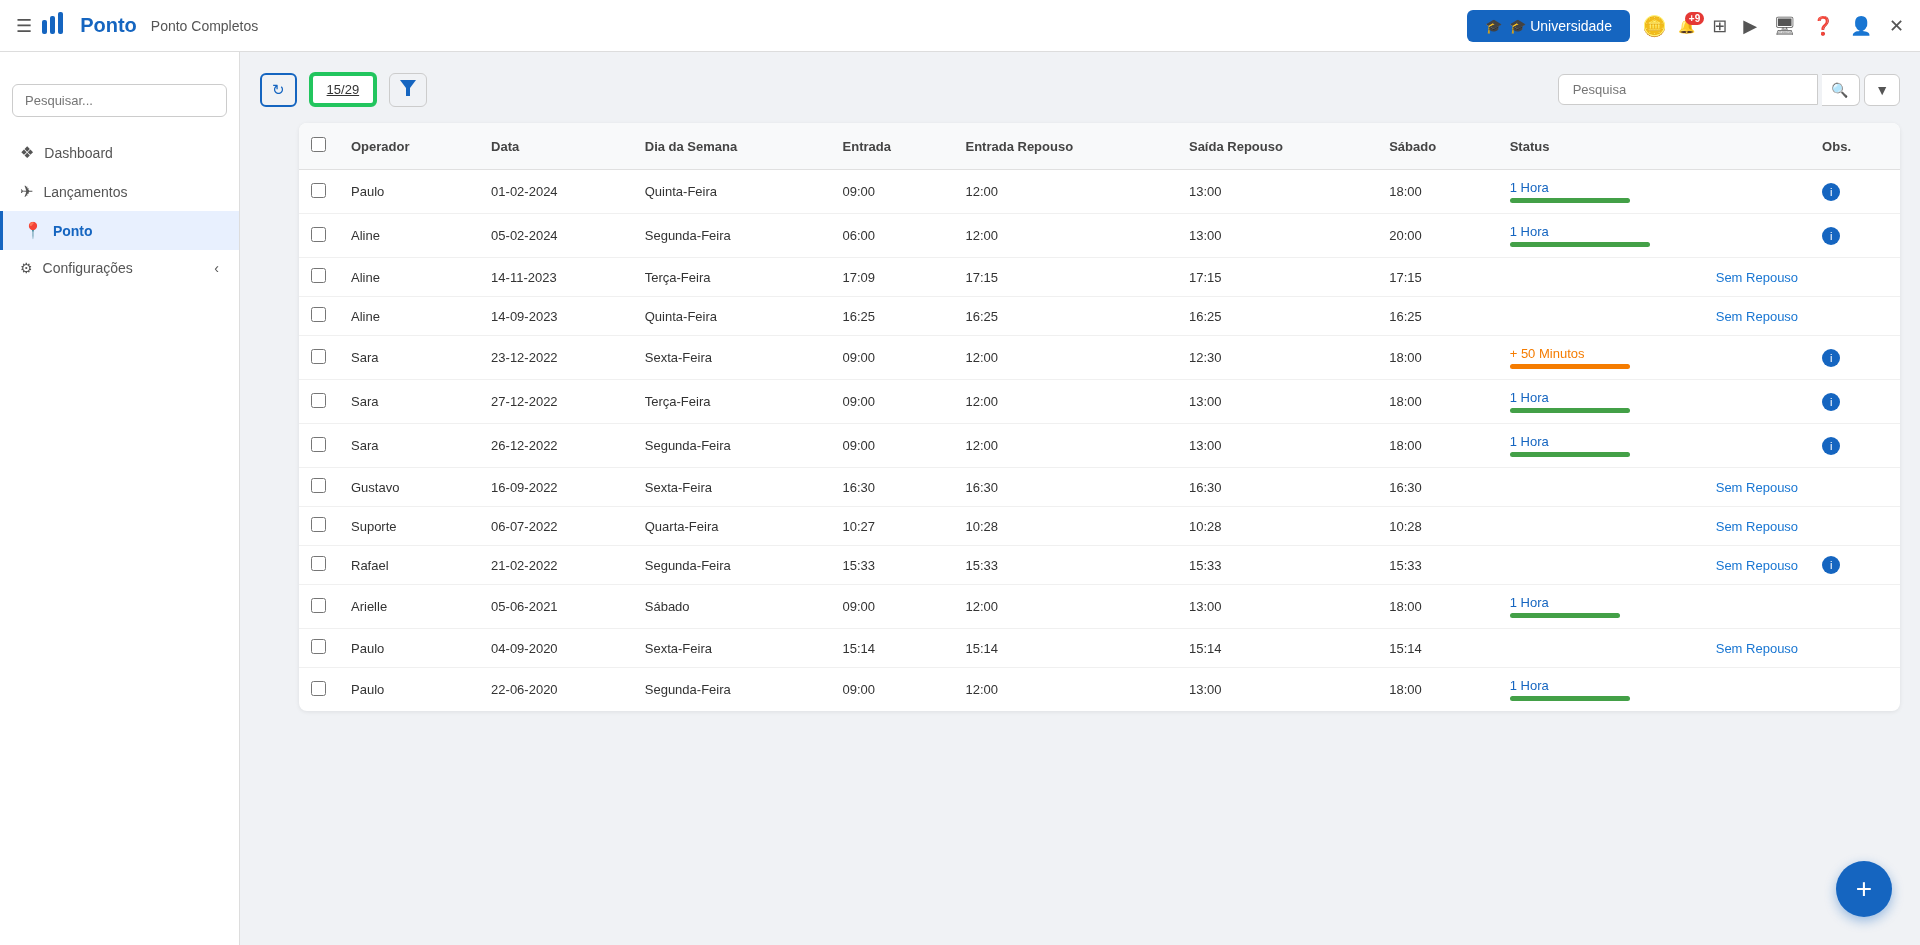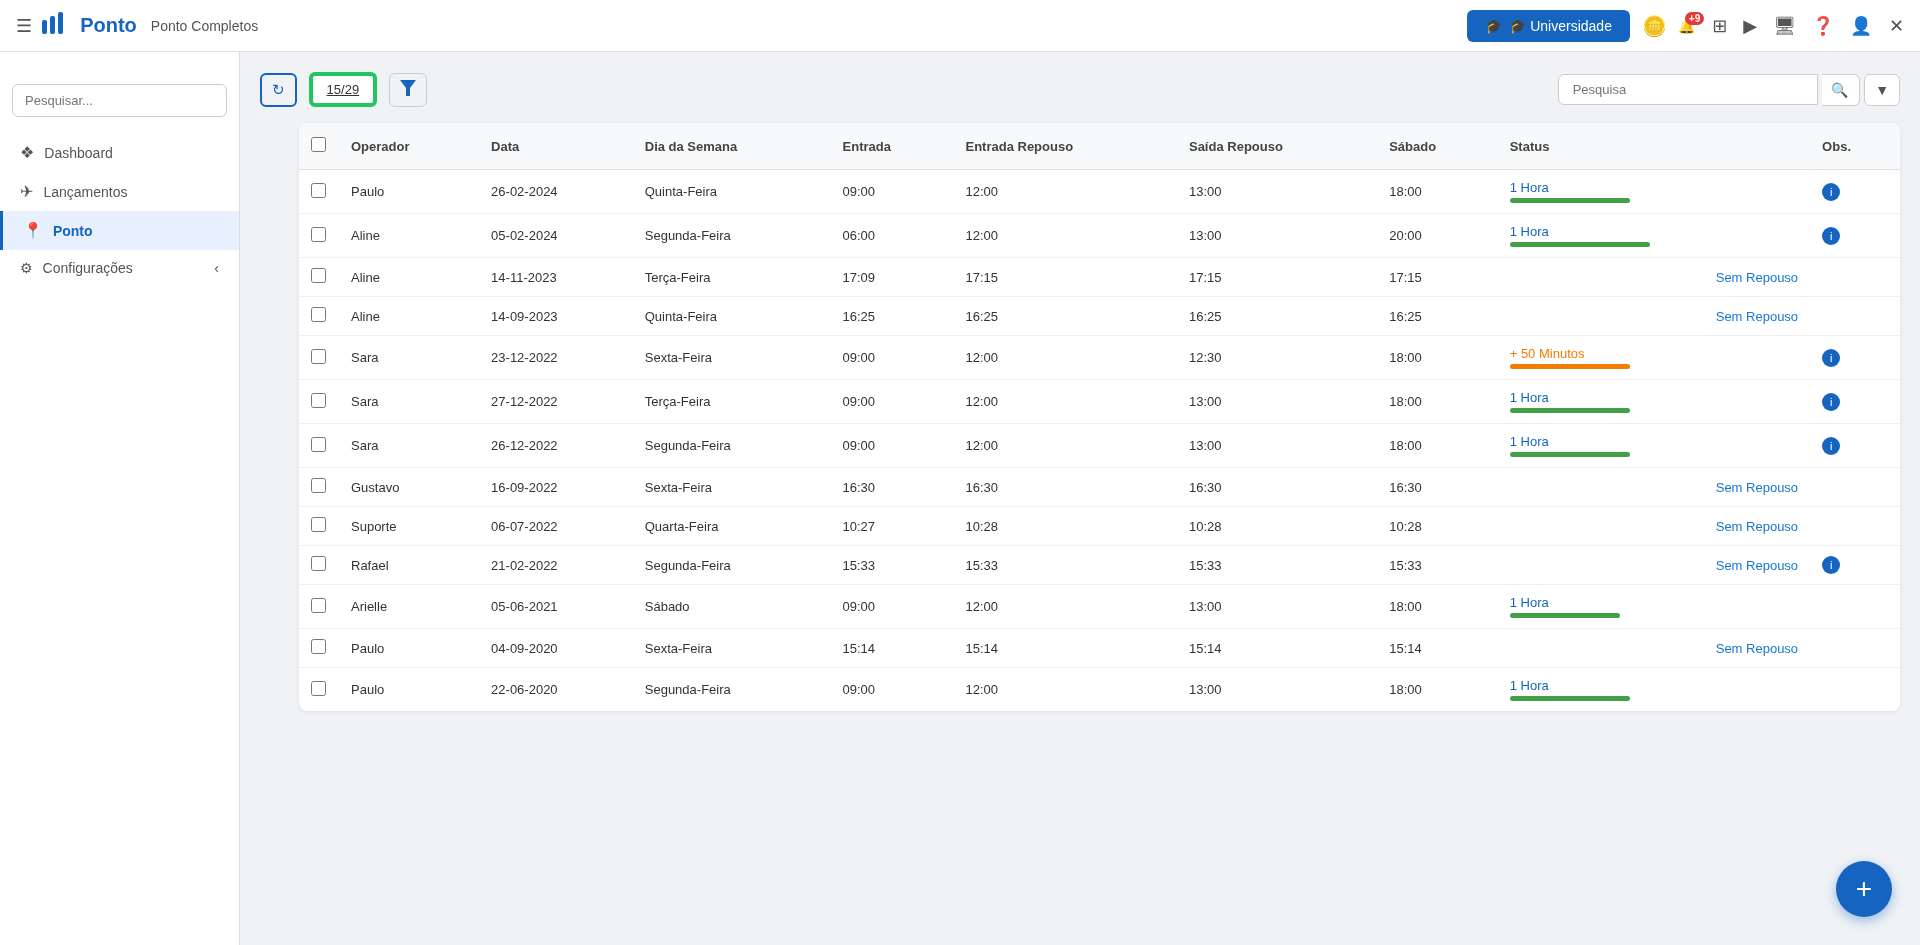--- a/index.html
+++ b/index.html
@@ -228,21 +228,21 @@
             <th>Sábado</th>
             <th>Status</th>
             <th>Obs.</th>
           </tr>
         </thead>
         <tbody id="table-body">
 
         <tr>
       <td><input type="checkbox" style=""></td>
       <td>Paulo</td>
-      <td>26-02-2024</td>
+      <td>01-02-2024</td>
       <td>Quinta-Feira</td>
       <td>09:00</td>
       <td>12:00</td>
       <td>13:00</td>
       <td>18:00</td>
       <td>
         <div class="status-cell">
           <span class="status-text blue">1 Hora</span>
           <div class="status-bar green" style="width:120px;"></div>
         </div>

